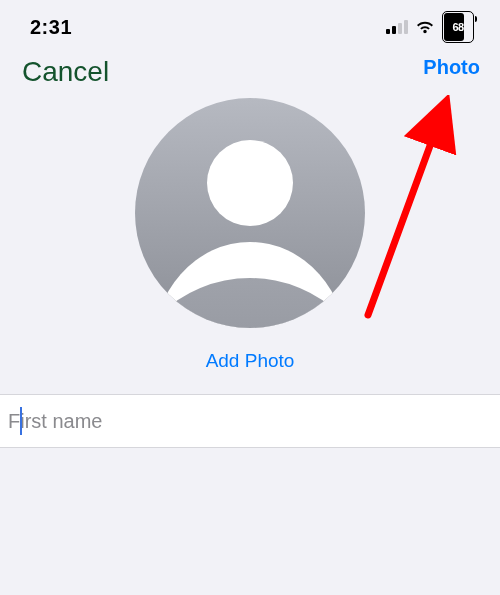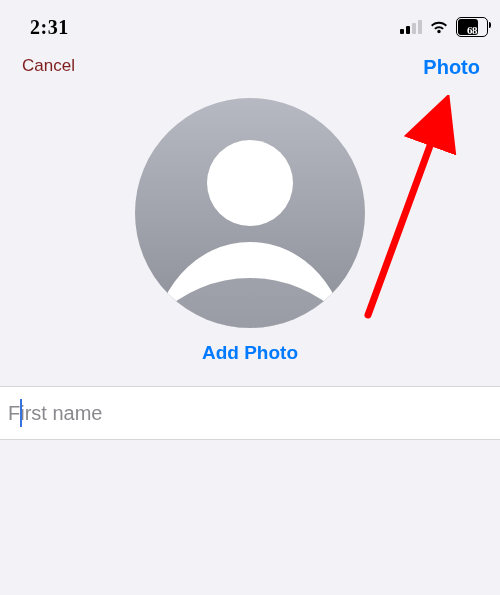--- a/index.html
+++ b/index.html
@@ -10,22 +10,21 @@
     position: relative;
     overflow: hidden;
   }
 
   
   .status-bar {
     height: 54px;
     display: flex;
     align-items: center;
     justify-content: space-between;
-    padding: 0 12px 0 30px;
-    font-family: Liberation Serif, serif;
+    padding: 0 26px 0 30px;
   }
   .status-time {
     font-size: 20px;
     font-weight: 600;
     color: #000;
     letter-spacing: 0.5px;
   }
   .status-right {
     display: flex;
     align-items: center;
@@ -44,25 +43,25 @@
   }
   .cell-icon span.off { background: #c7c7cc; }
   .cell-icon span:nth-child(1){height:5px;}
   .cell-icon span:nth-child(2){height:8px;}
   .cell-icon span:nth-child(3){height:11px;}
   .cell-icon span:nth-child(4){height:14px;}
   .wifi-icon svg { display:block; }
   .battery {
     position: relative;
     width: 32px;
-    height: 20px;
+    height: 32px;
     border: 1.5px solid #000;
     border-radius: 5px;
     display:flex;
-    align-items:flex-end;
+    align-items:center;
     justify-content:center;
   }
   .battery::after{
     content:"";
     position:absolute;
     right:-4px;
     top:4px;
     width:2.5px;
     height:6px;
     background:#000;
@@ -86,22 +85,22 @@
 
   
   .nav-bar {
     height: 40px;
     display:flex;
     align-items:flex-start;
     justify-content:space-between;
     padding: 2px 20px 0 22px;
   }
   .nav-cancel {
-    font-size: 17px;
-    color: #7f1d1d;
+    font-size: 28px;
+    color: #14532d;
     font-weight: 400;
   }
   .nav-done {
     font-size: 20px;
     color: #007aff;
     font-weight: 700;
   }
 
   
   .avatar-section {
@@ -144,23 +143,23 @@
     position:absolute;
     bottom:-110px;
     left:50%;
     transform:translateX(-50%);
     width:260px;
     height:160px;
     border-radius: 140px 140px 0 0 / 140px 140px 0 0;
     background: linear-gradient(180deg,#9fa2aa 0%, #8c8f97 100%);
   }
   .add-photo {
-    margin-top: 14px;
+    margin-top: 22px;
     font-size: 19px;
-    font-weight: 700;
+    font-weight: 400;
     color: #007aff;
   }
 
   
   .form {
     background:#fff;
     border-top:1px solid #d6d6db;
     border-bottom:1px solid #d6d6db;
   }
   .field {

